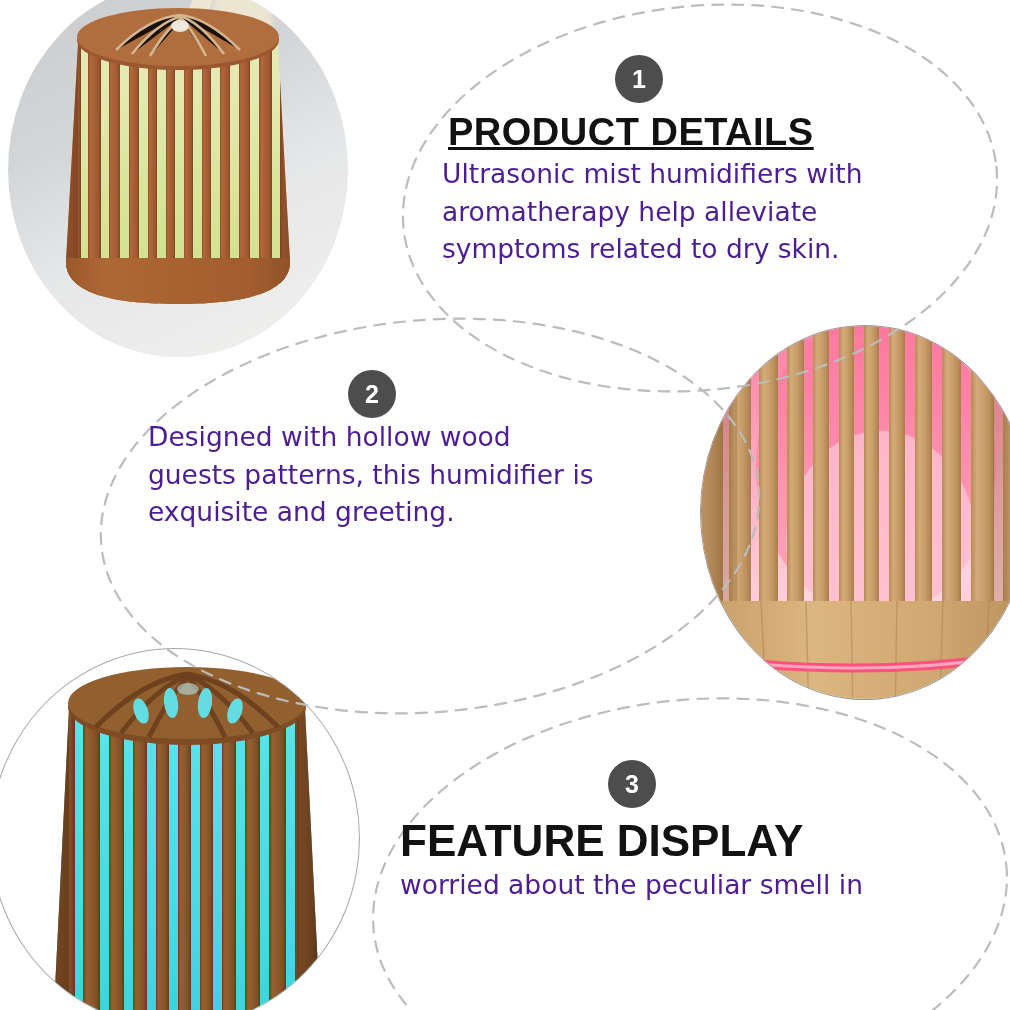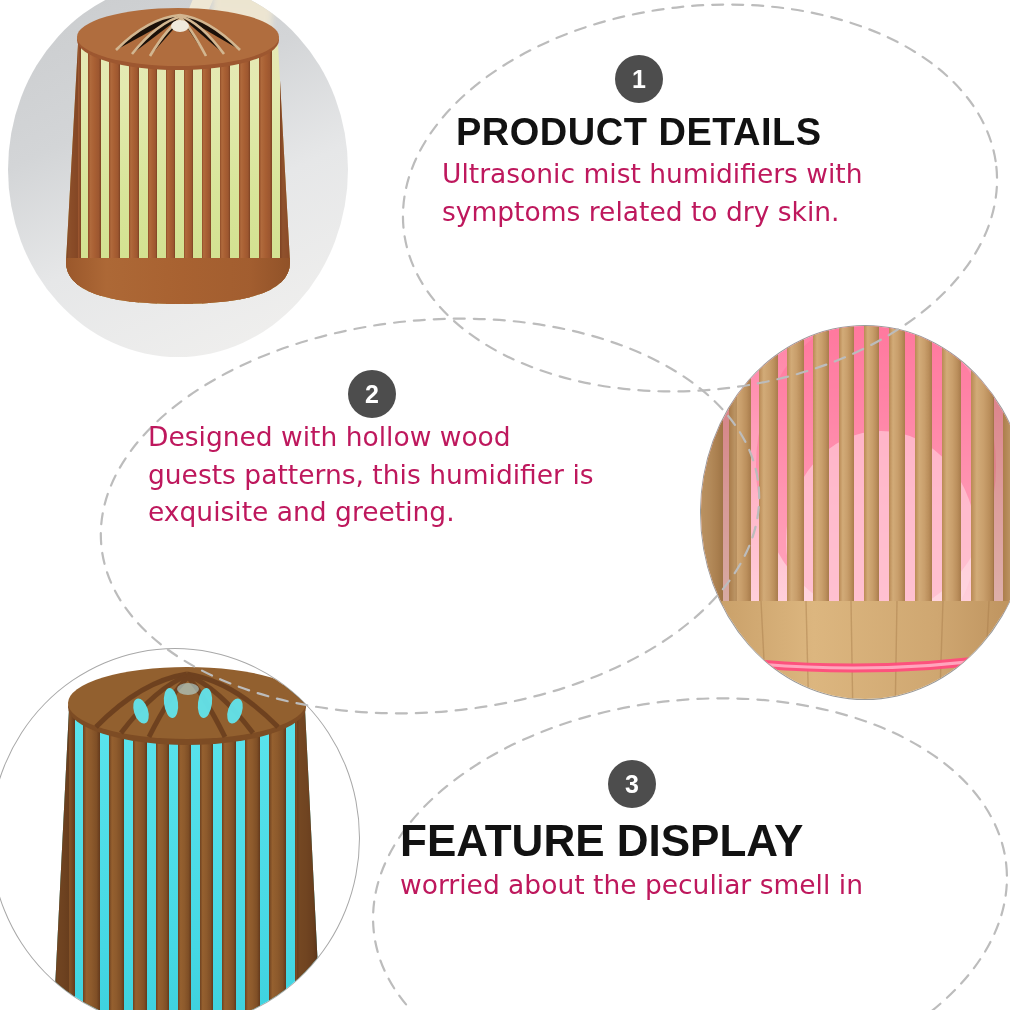--- a/index.html
+++ b/index.html
@@ -51,31 +51,31 @@
     line-height: 1.05;
     margin: 10px 0 2px 0;
     white-space: nowrap;
   }
   .sec-title.condensed {
     font-family: "Liberation Sans", sans-serif;
     letter-spacing: 0px;
   }
   .sec-body {
     font-size: 26.5px;
-    color: #be185d;
+    color: #4c1d95;
     line-height: 1.42;
     font-weight: 400;
     font-family: "DejaVu Sans", sans-serif;
   }
   .sec-body span { display: block; white-space: nowrap; }
 
   
   #sec1 { left: 440px; top: 55px; width: 500px; }
   #sec1 .badge { margin-left: 175px; }
-  #sec1 .sec-title { margin-left: 16px; }
+  #sec1 .sec-title { margin-left: 8px; text-decoration: underline; }
   #sec1 .sec-body { margin-left: 2px; }
 
   
   #sec2 { left: 148px; top: 370px; width: 520px; }
   #sec2 .badge { margin-left: 200px; }
 
   
   #sec3 { left: 400px; top: 760px; width: 520px; }
   #sec3 .badge { margin-left: 208px; }
   #sec3 .sec-title { font-size: 44px; }
@@ -331,20 +331,21 @@
 
       <ellipse cx="690" cy="898" rx="318" ry="198" transform="rotate(-6 690 898)"></ellipse>
     </g>
   </svg>
 
   <div class="section" id="sec1">
     <div class="badge">1</div>
     <div class="sec-title">PRODUCT DETAILS</div>
     <div class="sec-body">
       <span>Ultrasonic mist humidifiers with</span>
+      <span>aromatherapy help alleviate</span>
       <span>symptoms related to dry skin.</span>
     </div>
   </div>
 
   <div class="section" id="sec2">
     <div class="badge">2</div>
     <div class="sec-body">
       <span>Designed with hollow wood</span>
       <span>guests patterns, this humidifier is</span>
       <span>exquisite and greeting.</span>

